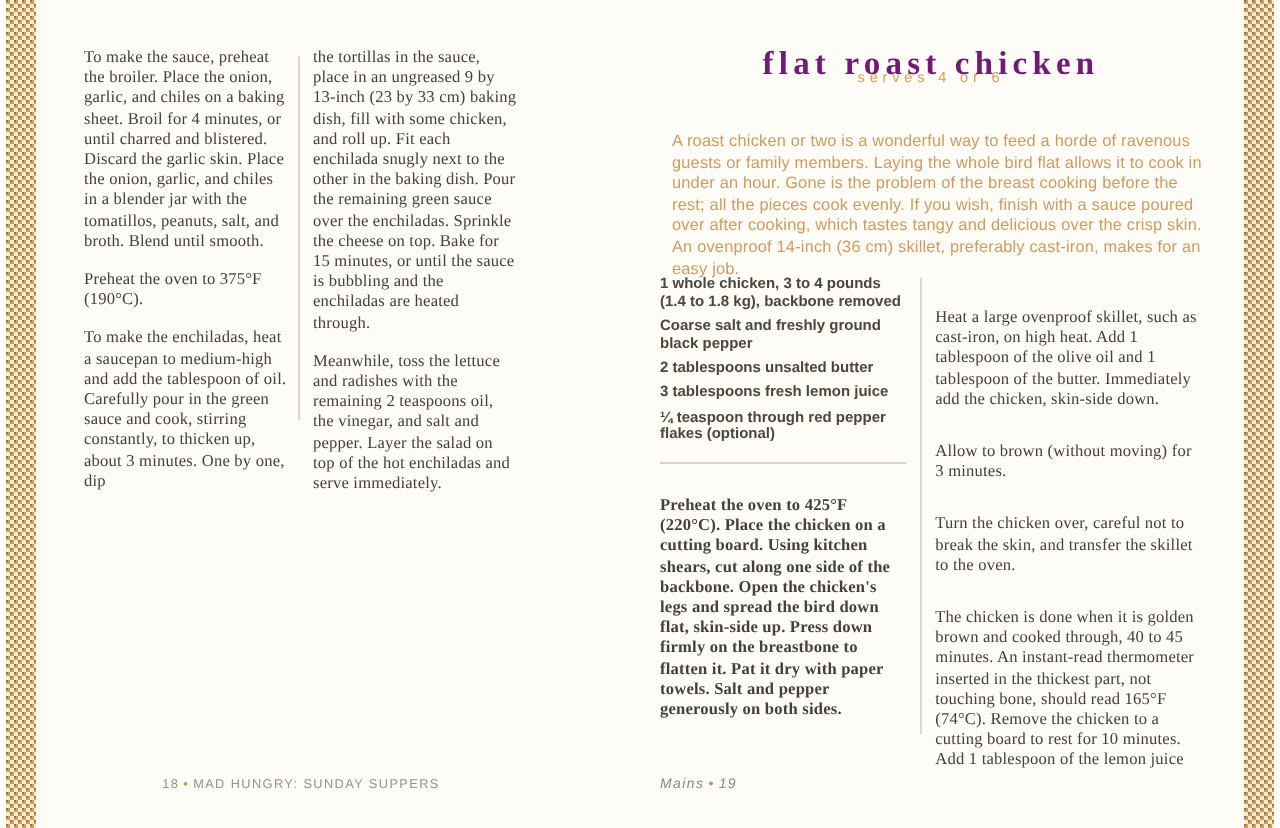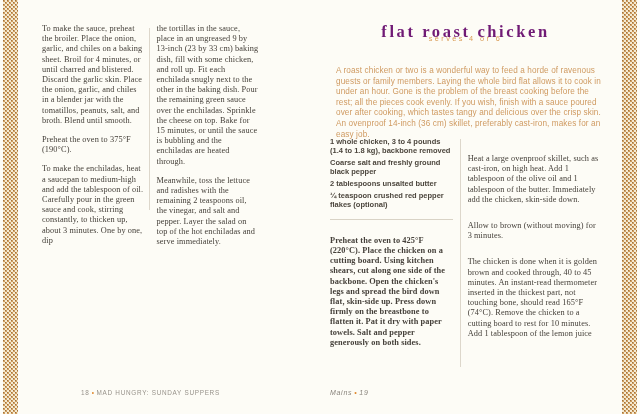--- a/index.html
+++ b/index.html
@@ -115,31 +115,33 @@
 <h1 class="rp-title">flat roast chicken</h1>
 <div class="rp-serves">serves 4 or 6</div>
 <div class="rp-intro">A roast chicken or two is a wonderful way to feed a horde of ravenous guests or family members. Laying the whole bird flat allows it to cook in under an hour. Gone is the problem of the breast cooking before the rest; all the pieces cook evenly. If you wish, finish with a sauce poured over after cooking, which tastes tangy and delicious over the crisp skin. An ovenproof 14-inch (36 cm) skillet, preferably cast-iron, makes for an easy job.</div>
 
 <div class="recipe-grid">
   <div class="rg-col1">
     <div class="ingredients">
       <p class="ing">1 whole chicken, 3 to 4 pounds (1.4 to 1.8 kg), backbone removed</p>
       <p class="ing">Coarse salt and freshly ground black pepper</p>
       <p class="ing">2 tablespoons unsalted butter</p>
-      <p class="ing">¼ teaspoon crushed red pepper flakes (optional)</p>
+      <p class="ing">3 tablespoons fresh lemon juice</p>
+      <p class="ing">¼ teaspoon through red pepper flakes (optional)</p>
     </div>
     <hr class="ing-divider">
     <div class="method">
       <p>Preheat the oven to 425°F (220°C). Place the chicken on a cutting board. Using kitchen shears, cut along one side of the backbone. Open the chicken's legs and spread the bird down flat, skin-side up. Press down firmly on the breastbone to flatten it. Pat it dry with paper towels. Salt and pepper generously on both sides.</p>
     </div>
   </div>
   <div class="rg-col2">
     <div class="method">
       <p>Heat a large ovenproof skillet, such as cast-iron, on high heat. Add 1 tablespoon of the olive oil and 1 tablespoon of the butter. Immediately add the chicken, skin-side down.</p>
       <p>Allow to brown (without moving) for 3 minutes.</p>
+      <p>Turn the chicken over, careful not to break the skin, and transfer the skillet to the oven.</p>
       <p>The chicken is done when it is golden brown and cooked through, 40 to 45 minutes. An instant-read thermometer inserted in the thickest part, not touching bone, should read 165°F (74°C). Remove the chicken to a cutting board to rest for 10 minutes. Add 1 tablespoon of the lemon juice</p>
     </div>
   </div>
 </div>
 <div class="rg-rule"></div>
 
 <div class="footer footer-right">
   <span>Mains</span><span class="sep">•</span><span>19</span>
 </div>
 

